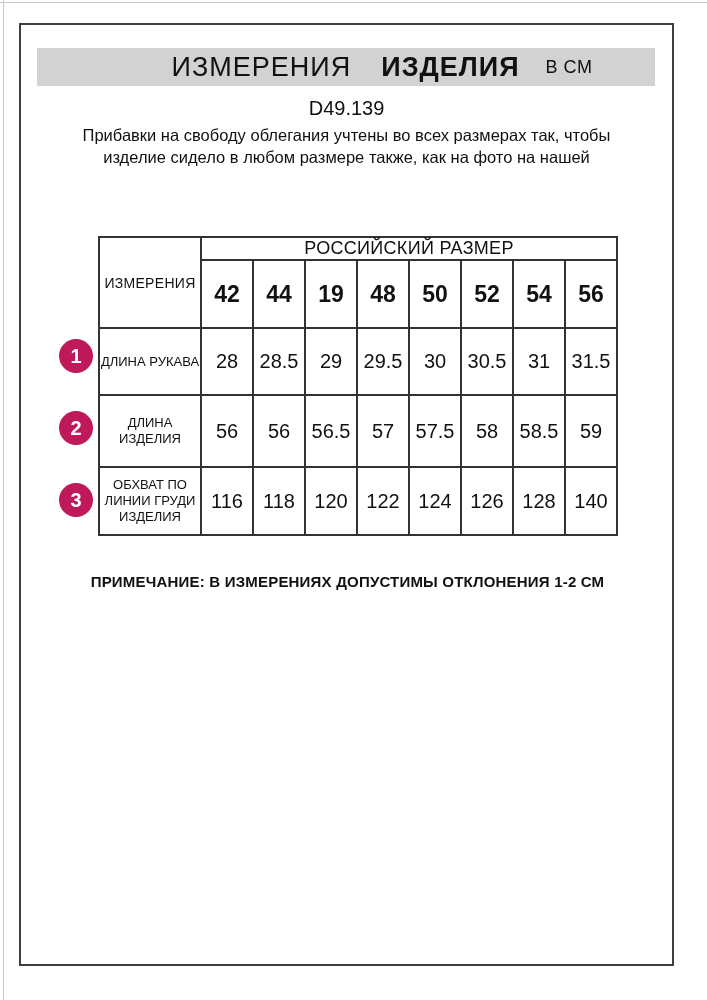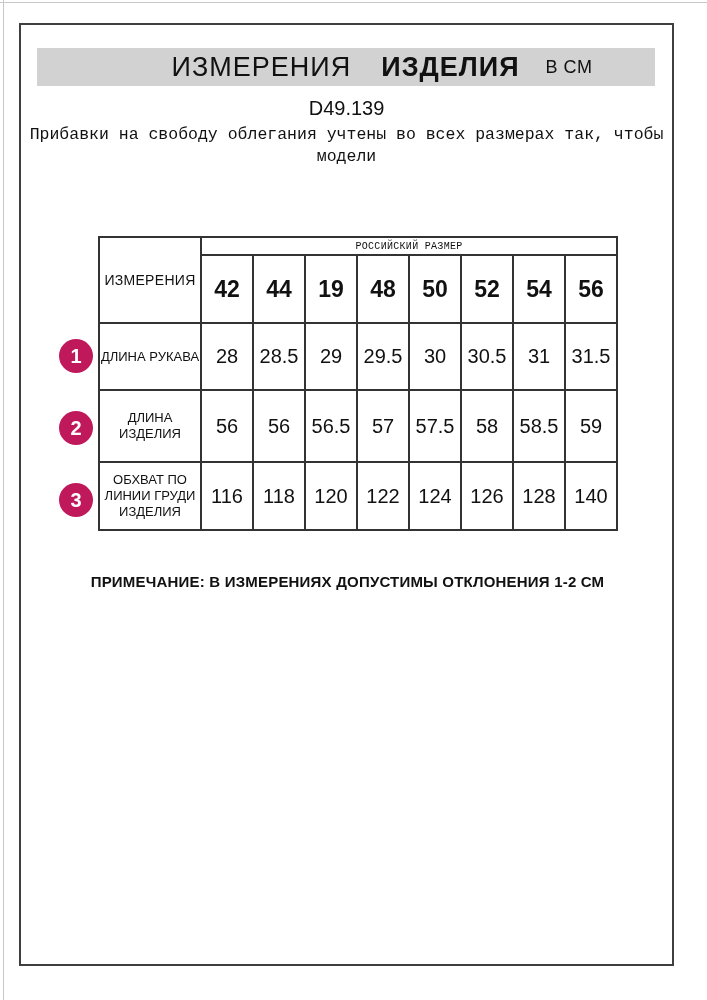--- a/index.html
+++ b/index.html
@@ -38,35 +38,35 @@
   .title-word2 { font-size: 27px; font-weight: bold; letter-spacing: 1px; margin-left: 30px; }
   .title-unit  { font-size: 18px; margin-left: 26px; letter-spacing: 0.5px; }
   .article-code {
     position: absolute; left: 19px; top: 97px; width: 655px;
     text-align: center; font-size: 20px;
   }
   .fit-description {
     position: absolute; left: 19px; top: 124px; width: 655px;
     text-align: center; font-size: 16.5px; line-height: 22px;
   }
-  .fit-description div { white-space: nowrap; font-family: Liberation Mono, monospace; }
+  .fit-description div { white-space: nowrap; }
 
   .size-table-wrap { position: absolute; left: 98px; top: 236px; }
   table.size-table {
     border-collapse: collapse;
     table-layout: fixed;
   }
   table.size-table th, table.size-table td {
     border: 2px solid #333333;
     text-align: center; vertical-align: middle;
     padding: 0; background: #ffffff;
     font-weight: normal;
   }
   .measurements-header { width: 100px; font-size: 14px; letter-spacing: 0.3px; }
-  .size-group-header   { height: 16px; font-size: 10px; letter-spacing: 0.3px; font-family: Liberation Mono, monospace; }
+  .size-group-header   { height: 16px; font-size: 18px; letter-spacing: 0.3px; }
   .size-col-header     { width: 50px; height: 66px; font-size: 23px; font-weight: bold !important; margin-left: 7px; }
   td.row-label { font-size: 13px; line-height: 16px; padding: 0 3px; }
   td.value-cell { font-size: 20px; }
   tr.data-row-1 td { height: 65px; }
   tr.data-row-2 td { height: 70px; }
   tr.data-row-3 td { height: 66px; }
 
   .row-badge {
     position: absolute; left: 59px;
     width: 34px; height: 34px; border-radius: 50%;
@@ -94,21 +94,21 @@
 <div class="title-banner">
   <span class="title-word1">ИЗМЕРЕНИЯ</span>
   <span class="title-word2">ИЗДЕЛИЯ</span>
   <span class="title-unit">В СМ</span>
 </div>
 
 <div class="article-code">D49.139</div>
 
 <div class="fit-description">
   <div>Прибавки на свободу облегания учтены во всех размерах так, чтобы</div>
-  <div>модели</div>
+  <div>изделие сидело в любом размере также, как на фото на нашей</div>
 </div>
 
 <div class="size-table-wrap">
   <table class="size-table">
     <colgroup>
       <col style="width:100px">
       <col style="width:50px">
         <col style="width:50px">
         <col style="width:50px">
         <col style="width:50px">

